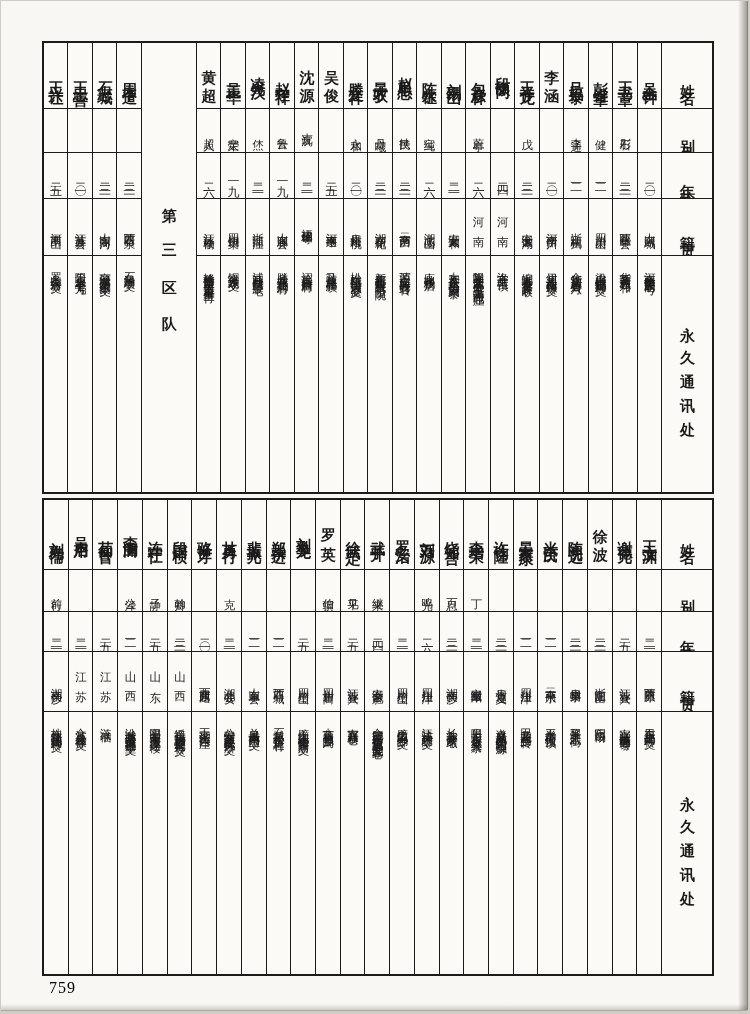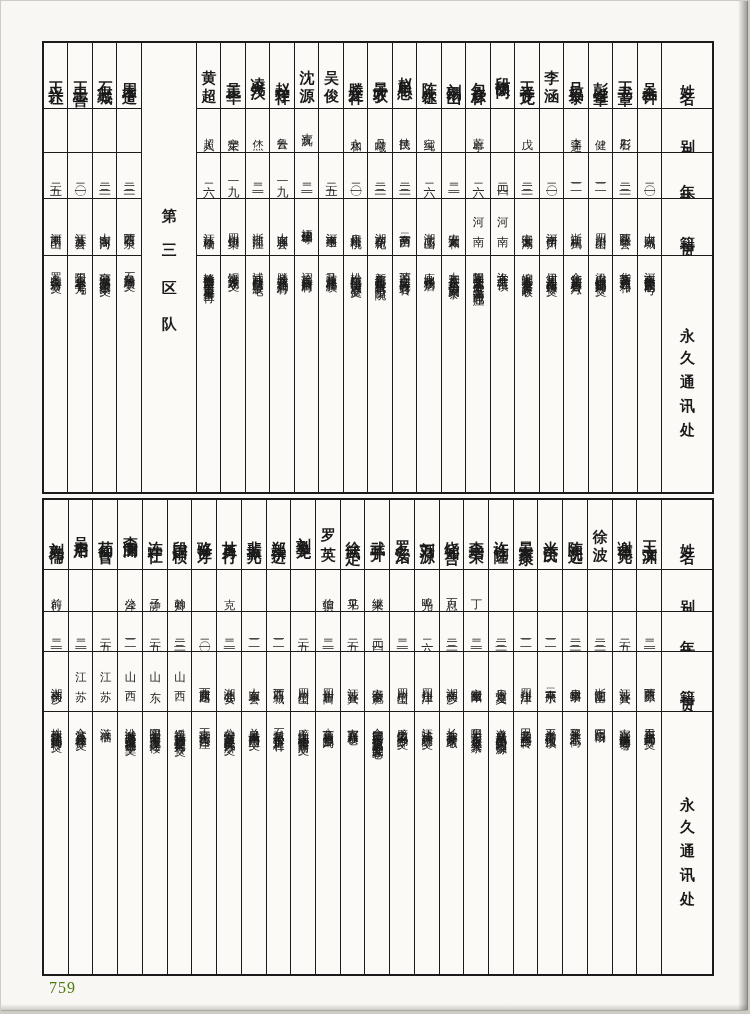--- a/index.html
+++ b/index.html
@@ -67,21 +67,21 @@
   .origin-cell .txt.wide-ls { letter-spacing:20px; }
   .address-cell { font-size:11.5px; justify-content:flex-start; padding-top:7px; }
   .address-cell .txt { letter-spacing:1.5px; }
 
   .note { font-size:8.5px; letter-spacing:0; margin-top:1px; opacity:.9; }
 
   .unit-cell { font-size:15px; font-weight:700; letter-spacing:36px; width:100%; }
 
   .page-number {
     position:absolute; left:48px; top:978px;
-    font-size:16px; letter-spacing:1px; color:#4d7c0f;
+    font-size:16px; letter-spacing:1px; color:#000000;
   }
 </style>
 </head>
 <body>
 
 <div class="page">
 
   <section class="roster t-top">
     <div class="header-col">
       <div class="hcell r-name">姓名</div>

